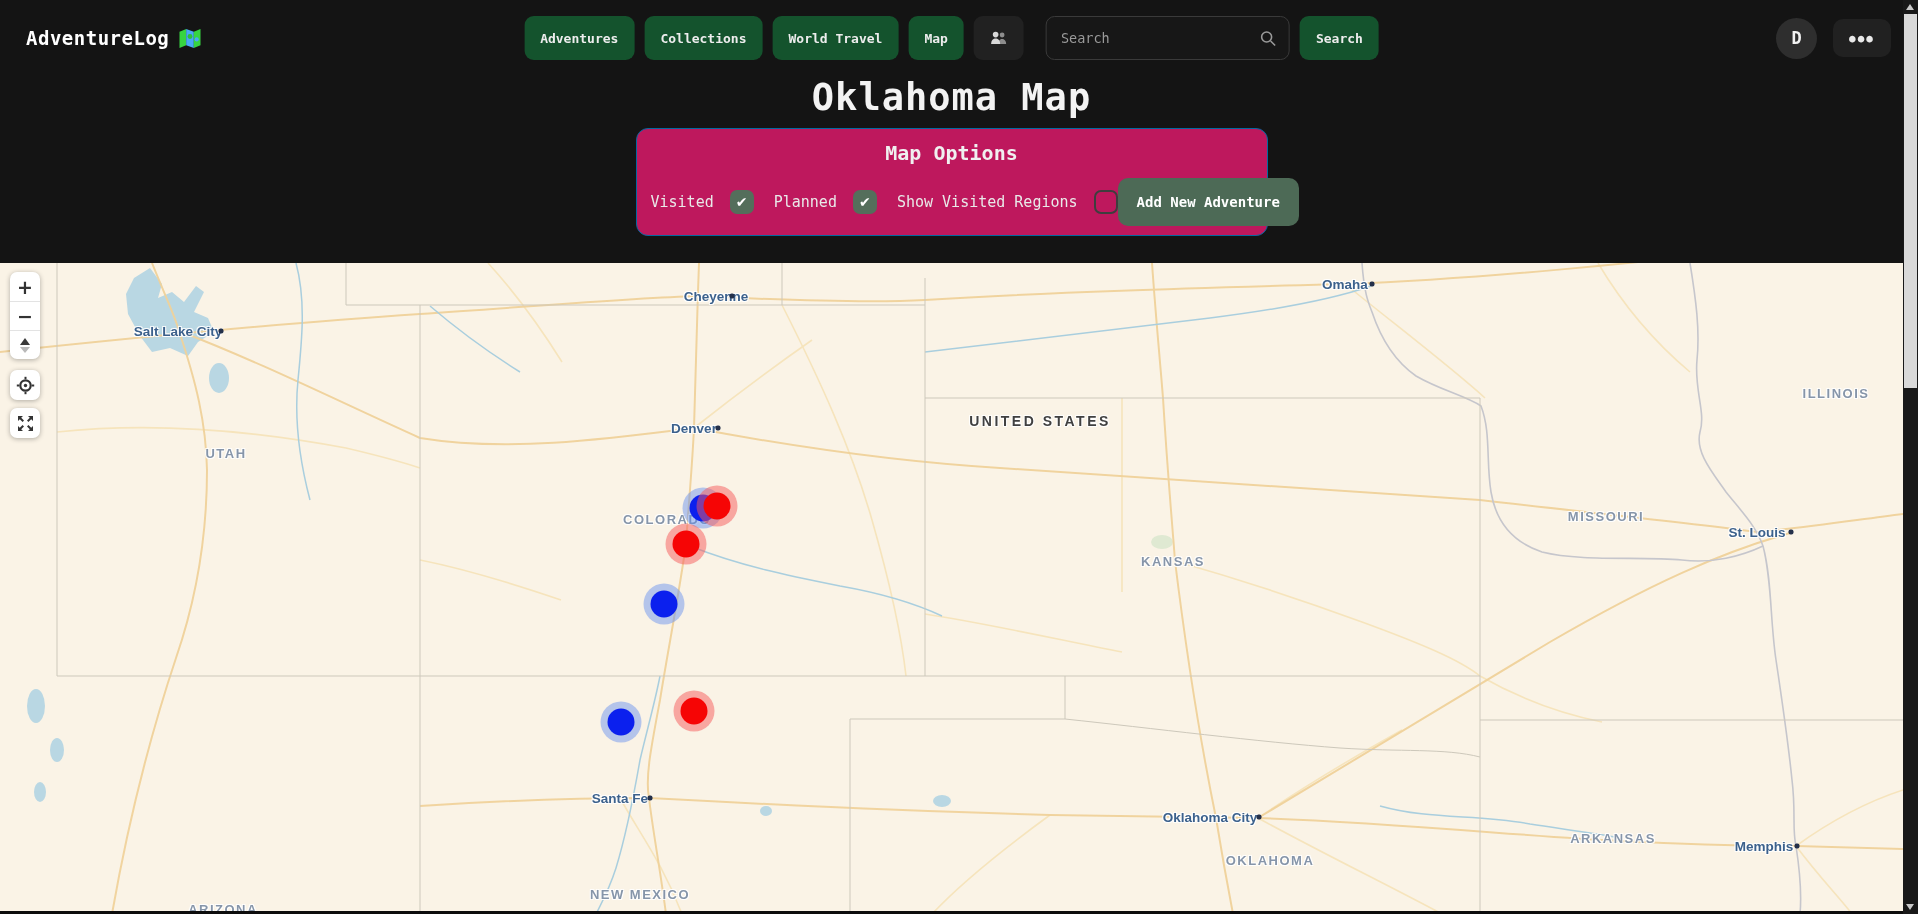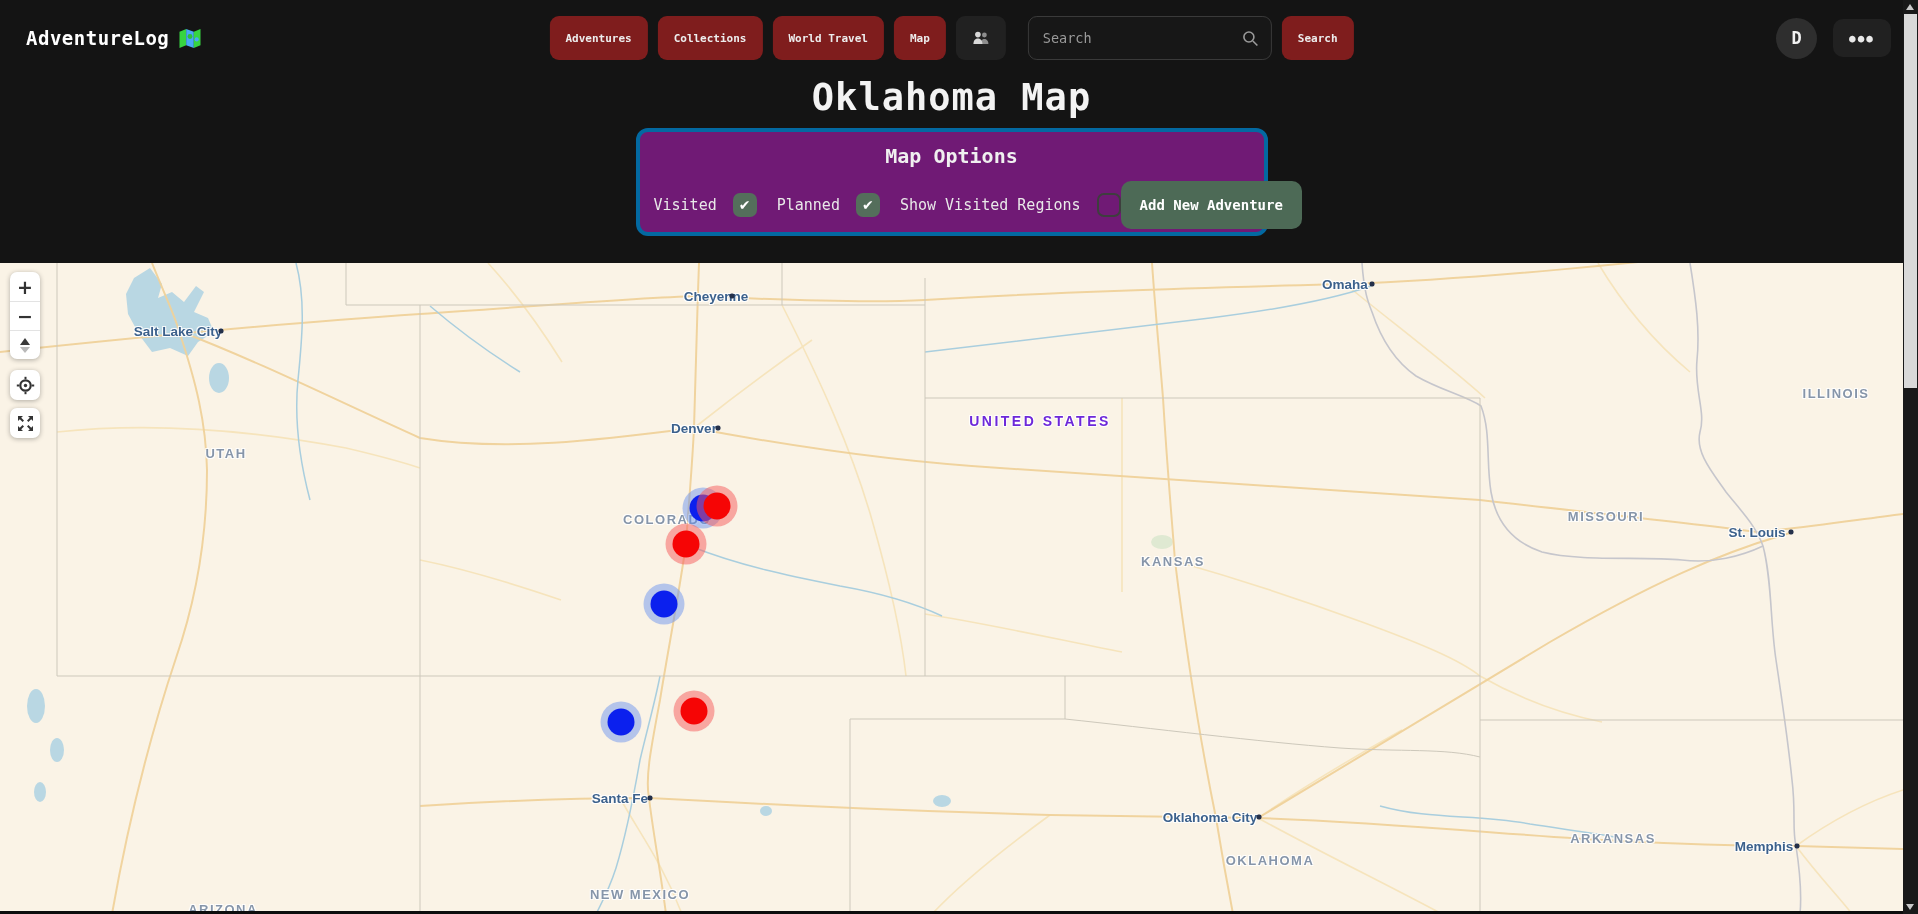--- a/index.html
+++ b/index.html
@@ -9,41 +9,41 @@
     background:#141414; font-family:"DejaVu Sans Mono", monospace;
   }
   .content { position:absolute; left:0; top:0; width:1903px; height:914px; }
 
   
   .topbar { position:absolute; top:0; left:0; width:100%; height:76px;
             display:flex; align-items:center; padding:0 0 0 26px; }
   .brand { display:flex; align-items:center; gap:9px; font-size:19px; font-weight:bold; color:#ffffff; letter-spacing:0.5px; }
   .nav-center { position:absolute; left:50%; top:16px; transform:translateX(-50%);
                 display:flex; gap:10px; align-items:center; height:44px; }
-  .nav-btn { background:#7f1d1d; color:#ededed; border-radius:9px; padding:0 16px; height:44px;
-             display:flex; align-items:center; font-size:11px; font-weight:bold; cursor:pointer; white-space:nowrap; }
+  .nav-btn { background:#14532d; color:#ededed; border-radius:9px; padding:0 16px; height:44px;
+             display:flex; align-items:center; font-size:13px; font-weight:bold; cursor:pointer; white-space:nowrap; }
   .icon-btn { background:#212121; border-radius:9px; height:44px; width:50px;
               display:flex; align-items:center; justify-content:center; cursor:pointer; }
   .search-box { width:244px; height:44px; border:1px solid #3a3a3a; background:#171717; border-radius:9px;
                 display:flex; align-items:center; padding:0 12px; margin-left:12px; }
   .search-box input { flex:1; background:transparent; border:none; outline:none; color:#dddddd;
                       font-family:"DejaVu Sans Mono", monospace; font-size:13.5px; }
   .search-box input::placeholder { color:#9a9a9a; }
   .right-cluster { margin-left:auto; display:flex; align-items:center; gap:16px; padding-right:12px; }
   .avatar { width:41px; height:41px; border-radius:50%; background:#2e2e2e; color:#f2f2f2;
             font-size:17px; font-weight:bold; display:flex; align-items:center; justify-content:center; cursor:pointer; }
   .more-btn { width:58px; height:38px; border-radius:10px; background:#212121; color:#e8e8e8;
               display:flex; align-items:center; justify-content:center; font-size:11px; letter-spacing:2px;
               font-weight:bold; cursor:pointer; }
 
   
   .page-title { position:absolute; top:76px; width:100%; text-align:center;
                 font-size:37px; font-weight:bold; color:#f3f3f3; letter-spacing:1px; }
   .options-card { position:absolute; top:128px; left:50%; transform:translateX(-50%);
-                  width:632px; height:108px; border:4px solid #0369a1; background:#701a75; border-radius:12px; }
+                  width:632px; height:108px; border:1px solid #0369a1; background:#be185d; border-radius:12px; }
   .options-title { text-align:center; font-size:20px; font-weight:bold; color:#f0f0f0; margin-top:12px; }
   .options-row { display:flex; align-items:center; padding:0 12px 0 14px; margin-top:13px; }
   .opts-left { display:flex; align-items:center; gap:20px; }
   .opt { display:flex; align-items:center; gap:16px; font-size:15px; color:#e9e9e9; white-space:nowrap; }
   .checkbox { width:24px; height:24px; border-radius:7px; cursor:pointer; }
   .checkbox.checked { background:#546e5b; color:#ffffff; display:flex; align-items:center; justify-content:center;
                       font-size:14px; font-family:"DejaVu Sans", sans-serif; }
   .checkbox.unchecked { border:2px solid #3e3e3e; background:transparent; }
   .add-btn { margin-left:auto; background:#4d6a56; color:#ffffff; font-weight:bold; font-size:14px;
              border-radius:10px; height:48px; padding:0 19px; display:flex; align-items:center; cursor:pointer; white-space:nowrap; }
@@ -52,21 +52,21 @@
   .map-wrap { position:absolute; left:0; top:263px; width:1903px; height:651px; background:#faf3e6; overflow:hidden; }
   .map-geo { position:absolute; left:0; top:0; }
   .map-label { position:absolute; transform:translate(-50%,-50%); white-space:nowrap;
                font-family:"Liberation Sans", sans-serif; font-weight:bold;
                text-shadow:-1px -1px 0 rgba(255,255,255,.85), 1px -1px 0 rgba(255,255,255,.85),
                            -1px 1px 0 rgba(255,255,255,.85), 1px 1px 0 rgba(255,255,255,.85); }
   .city-label { font-size:13.5px; color:#3c618c; }
   .city-dot { position:absolute; width:5px; height:5px; border-radius:2px; background:#24304a;
               transform:translate(-50%,-50%); }
   .state-label { font-size:13px; color:#8695a9; letter-spacing:1.5px;text-align:right; }
-  .country-label { font-size:14px; color:#6d28d9; letter-spacing:2.5px; }
+  .country-label { font-size:14px; color:#404040; letter-spacing:2.5px; }
   .marker { position:absolute; width:27px; height:27px; border-radius:50%; transform:translate(-50%,-50%); cursor:pointer; }
   .marker.visited { box-shadow:0 0 0 7px rgba(246,90,90,.5); }
   .marker.planned { box-shadow:0 0 0 7px rgba(95,140,240,.45); }
 
   
   .ctrl-group { position:absolute; left:10px; top:9px; width:30px; background:#ffffff; border-radius:7px;
                 box-shadow:0 1px 5px rgba(0,0,0,.3); overflow:hidden; }
   .ctrl-btn { width:30px; height:29px; display:flex; align-items:center; justify-content:center;
               font-size:19px; font-weight:bold; color:#333; cursor:pointer; font-family:"DejaVu Sans", sans-serif; }
   .ctrl-btn + .ctrl-btn { border-top:1px solid #e3e3e3; }

